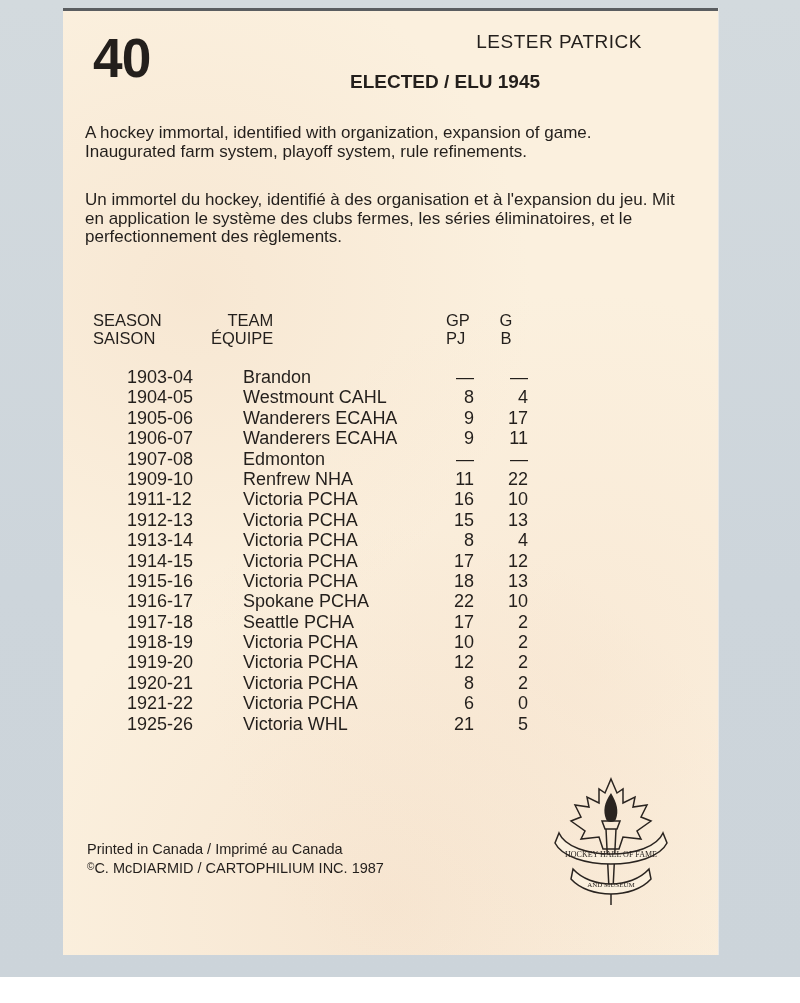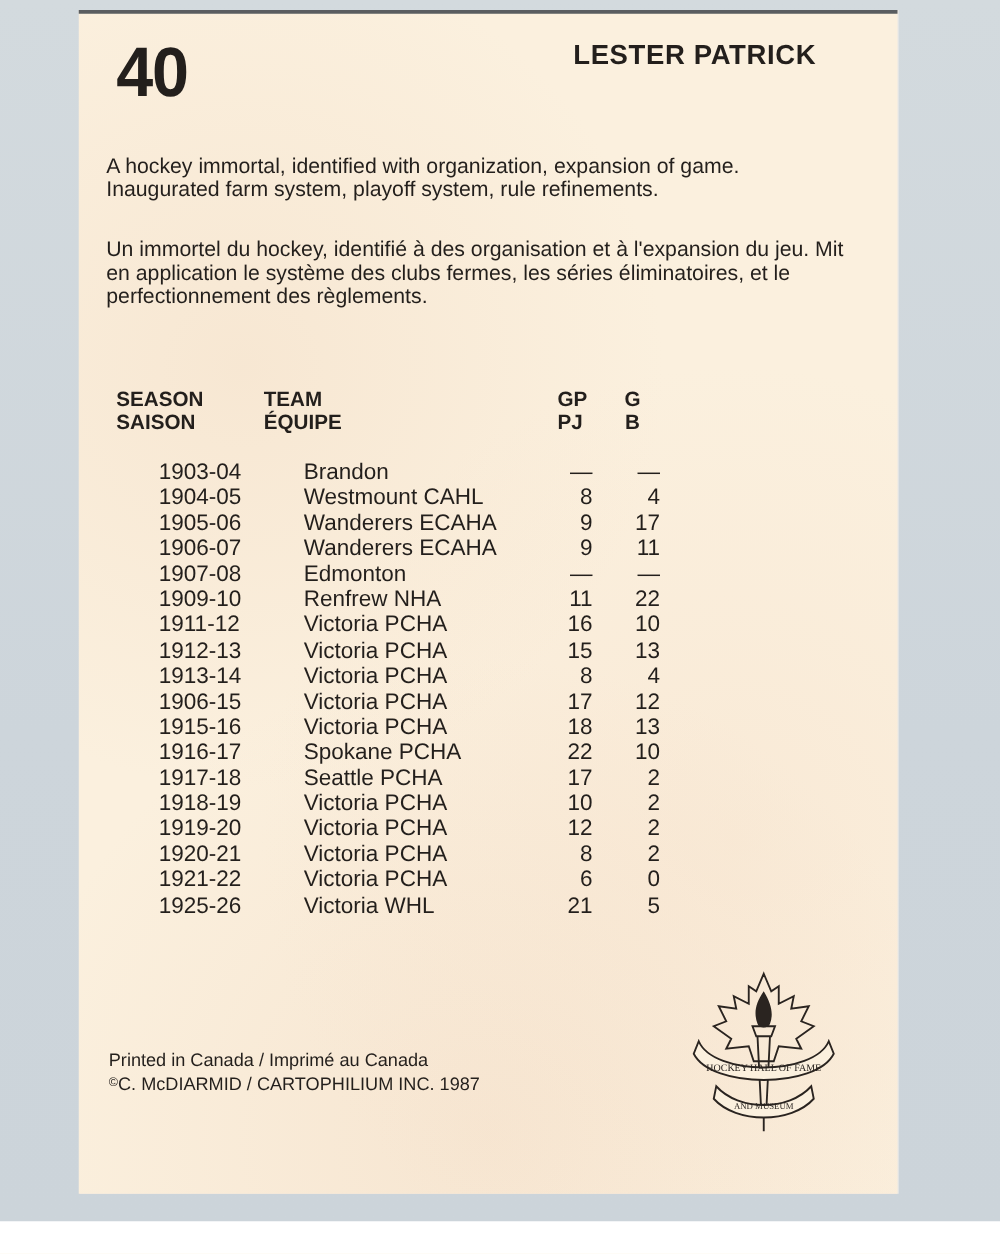--- a/index.html
+++ b/index.html
@@ -22,40 +22,40 @@
     border-top: 3px solid #5a5d60;
     box-shadow: 1px 0 0 #e8e8e6;
     color: #231f1c;
   }
   .card-number {
     position: absolute; left: 30px; top: 14px;
     font-size: 56px; font-weight: bold; letter-spacing: -1px;
     transform: scaleX(0.95); transform-origin: left top;
   }
   .name {
-    position: absolute; right: 65px; top: 20px;
-    font-size: 22px; font-weight: bold; letter-spacing: 0.5px;
+    position: absolute; right: 76px; top: 20px;
+    font-size: 19px; font-weight: normal; letter-spacing: 0.5px;
   }
   .elected {
     position: absolute; left: 287px; top: 60px;
     font-size: 19px; font-weight: bold;
   }
   .bio {
     position: absolute; left: 22px; width: 600px;
     font-size: 17px; line-height: 18.5px;
   }
   .bio-en { top: 113px; }
   .bio-fr { top: 180px; }
   .stats {
     position: absolute; left: 28px; top: 300px; width: 440px;
     font-size: 18px;
   }
-  .stats-head { position: relative; height: 56px; font-weight: bold; font-size: 16.5px; line-height: 18px; }
+  .stats-head { position: relative; height: 56px; font-weight: normal; font-size: 16.5px; line-height: 18px; }
   .col-season { position: absolute; left: 2px; }
-  .col-team   { position: absolute; left: 120px; }
+  .col-team   { position: absolute; left: 120px; text-align: right; }
   .col-gp     { position: absolute; left: 355px; width: 30px; text-align: left; }
   .col-g      { position: absolute; left: 400px; width: 30px; text-align: center; }
   .row { position: relative; height: 20.4px; line-height: 20.4px; margin-left: 32px; }
   .row .season { position: absolute; left: 4px; }
   .row .team   { position: absolute; left: 120px; }
   .row .gp     { position: absolute; right: 57px; text-align: right; }
   .row .g      { position: absolute; right: 3px; text-align: right; }
   .footer {
     position: absolute; left: 24px; top: 830px;
     font-size: 14.5px; line-height: 17px;
@@ -67,20 +67,21 @@
 </style>
 </head>
 <body>
 
 <div class="backdrop"></div>
 
 <div class="card">
 
   <div class="card-number">40</div>
   <div class="name">LESTER PATRICK</div>
+  <div class="elected">ELECTED / ELU 1945</div>
 
   <div class="bio bio-en">A hockey immortal, identified with organization, expansion of game. Inaugurated farm system, playoff system, rule refinements.</div>
   <div class="bio bio-fr">Un immortel du hockey, identifié à des organisation et à l'expansion du jeu. Mit en application le système des clubs fermes, les séries éliminatoires, et le perfectionnement des règlements.</div>
 
   <div class="stats">
     <div class="stats-head">
       <div class="col-season">
         <div>SEASON</div>
         <div>SAISON</div>
       </div>
@@ -146,21 +147,21 @@
           <span class="gp">15</span>
           <span class="g">13</span>
         </div>
         <div class="row">
           <span class="season">1913-14</span>
           <span class="team">Victoria PCHA</span>
           <span class="gp">8</span>
           <span class="g">4</span>
         </div>
         <div class="row">
-          <span class="season">1906-15</span>
+          <span class="season">1914-15</span>
           <span class="team">Victoria PCHA</span>
           <span class="gp">17</span>
           <span class="g">12</span>
         </div>
         <div class="row">
           <span class="season">1915-16</span>
           <span class="team">Victoria PCHA</span>
           <span class="gp">18</span>
           <span class="g">13</span>
         </div>

